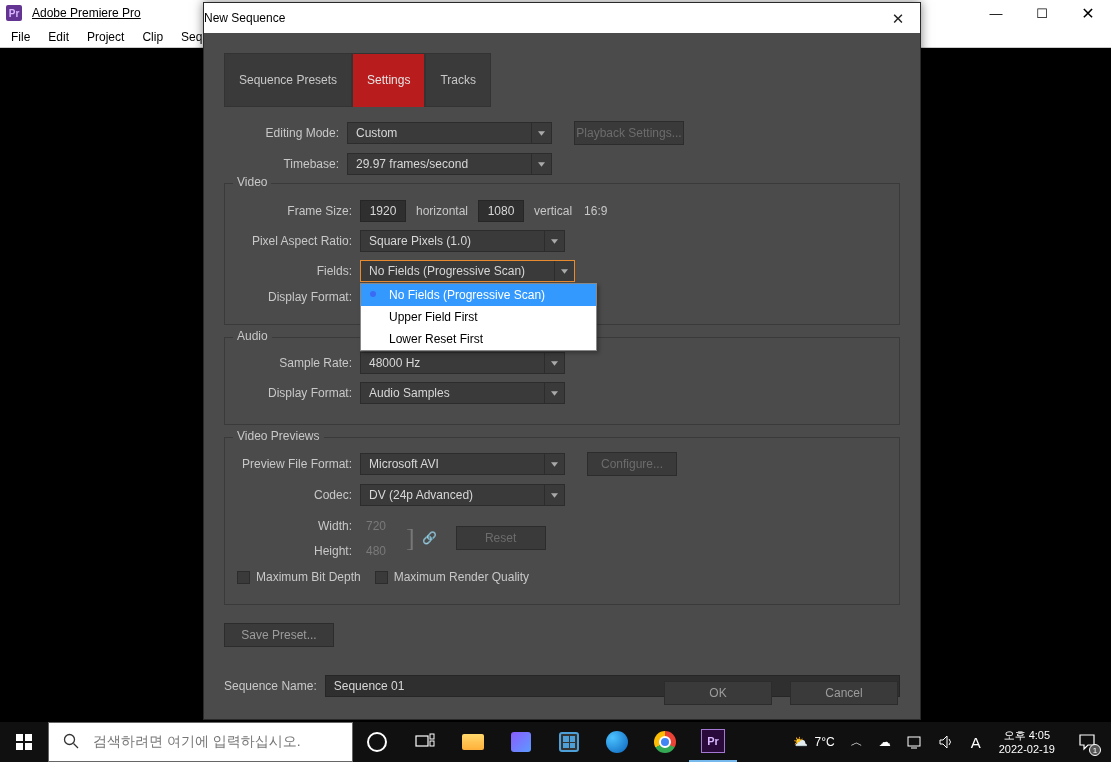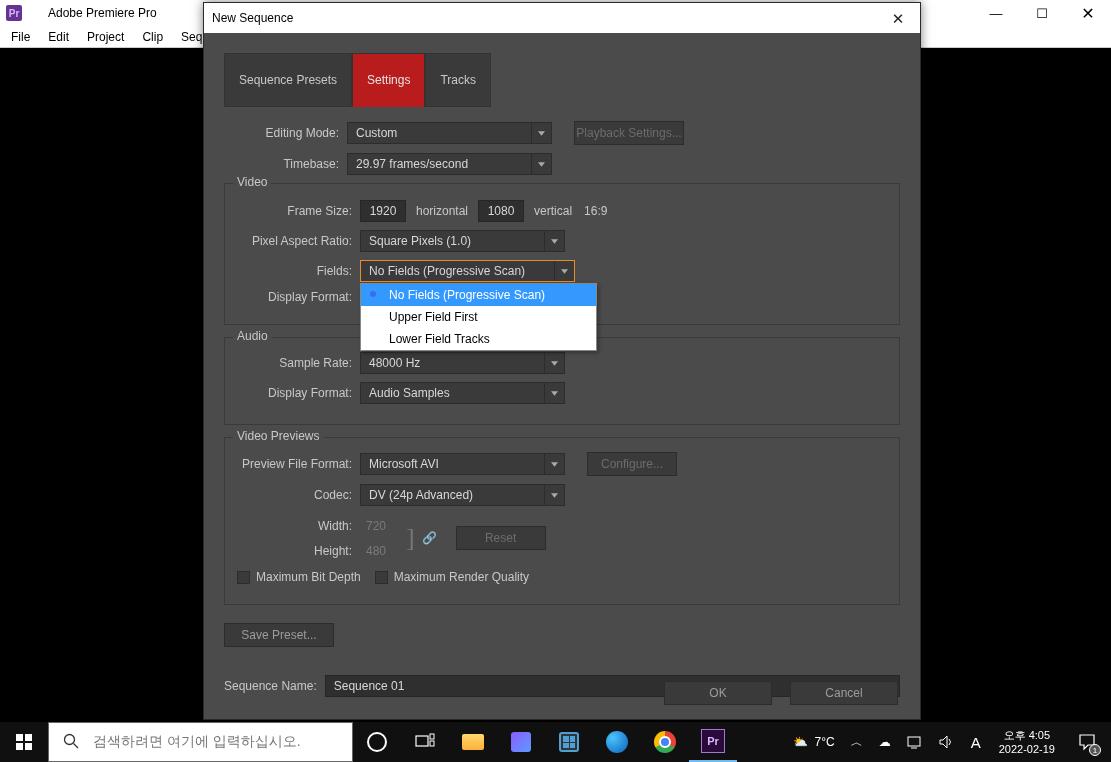--- a/index.html
+++ b/index.html
@@ -1,32 +1,32 @@
 <!DOCTYPE html>
 <html><head>
 <meta charset="utf-8">
 <style>
 * { margin:0; padding:0; box-sizing:border-box; font-family:"Segoe UI","Malgun Gothic",sans-serif; }
 body { width:1111px; height:762px; background:#000; overflow:hidden; position:relative; }
 
 
 .pr-titlebar { height:26px; background:#fff; display:flex; align-items:center; font-size:12px; color:#000; }
 .pr-logo { width:16px; height:16px; background:#633492; margin:0 6px; display:flex; align-items:center; justify-content:center; color:#d9b8ff; font-size:10px; font-weight:bold; border-radius:2px; }
-.pr-titlebar-title { flex:0 0 auto; font-size:12px; margin-left:20px; }
+.pr-titlebar-title { flex:0 0 auto; font-size:12px; margin-left:4px;text-decoration:underline; }
 .pr-sys { margin-left:auto; display:flex; }
 .pr-sys span { width:46px; height:26px; display:flex; align-items:center; justify-content:center; font-size:13px; }
 .pr-sys .close-x { font-size:16px; }
 
 
 .pr-menubar { height:22px; background:#fff; display:flex; align-items:center; font-size:12px; color:#000; padding:0 2px; border-bottom:1px solid #ccc;}
 .pr-menubar span { padding:2px 9px; }
 
 
 .dialog { position:absolute; left:203px; top:2px; width:718px; height:718px; background:#4b4b4b; border:1px solid #2a2a2a; box-shadow:0 0 10px rgba(0,0,0,.5); color:#c8c8c8; font-size:12px; }
-.dialog-titlebar { height:30px; background:#fff; color:#000; display:flex; align-items:center; padding:0 8px; position:relative; }
+.dialog-titlebar { height:30px; background:#fff; color:#000; display:flex; align-items:center; padding:0 0; position:relative; }
 .dialog-close { position:absolute; right:4px; top:4px; width:36px; height:24px; display:flex; align-items:center; justify-content:center; font-size:15px; color:#222; }
 
 .dlg-body { padding:20px; }
 
 .tabs { display:flex; }
 .tab { padding:19px 14px; background:#3a3a3a; color:#c8c8c8; border:1px solid #333; font-size:12px; }
 .tab.active { background:#b91c1c; border-bottom:none; color:#e5e5e5; }
 
 .row { display:flex; align-items:center; margin-bottom:8px; }
 .lbl { width:115px; text-align:right; margin-right:8px; color:#c8c8c8; font-size:12px; }
@@ -188,21 +188,21 @@
               </svg>
             </span>
         </div>
 
         <div class="dropdown" style="left:123px; top:23px; width:237px;">
           <div class="dd-item sel">
             <span class="dd-bullet"></span>
             <span>No Fields (Progressive Scan)</span>
           </div>
           <div class="dd-item">Upper Field First</div>
-          <div class="dd-item">Lower Field Tracks</div>
+          <div class="dd-item">Lower Reset First</div>
         </div>
       </div>
       <div class="row">
         <div class="lbl">Display Format:</div>
       </div>
     </div>
 
     <div class="grp">
       <div class="grp-title">Audio</div>
       <div class="row">

